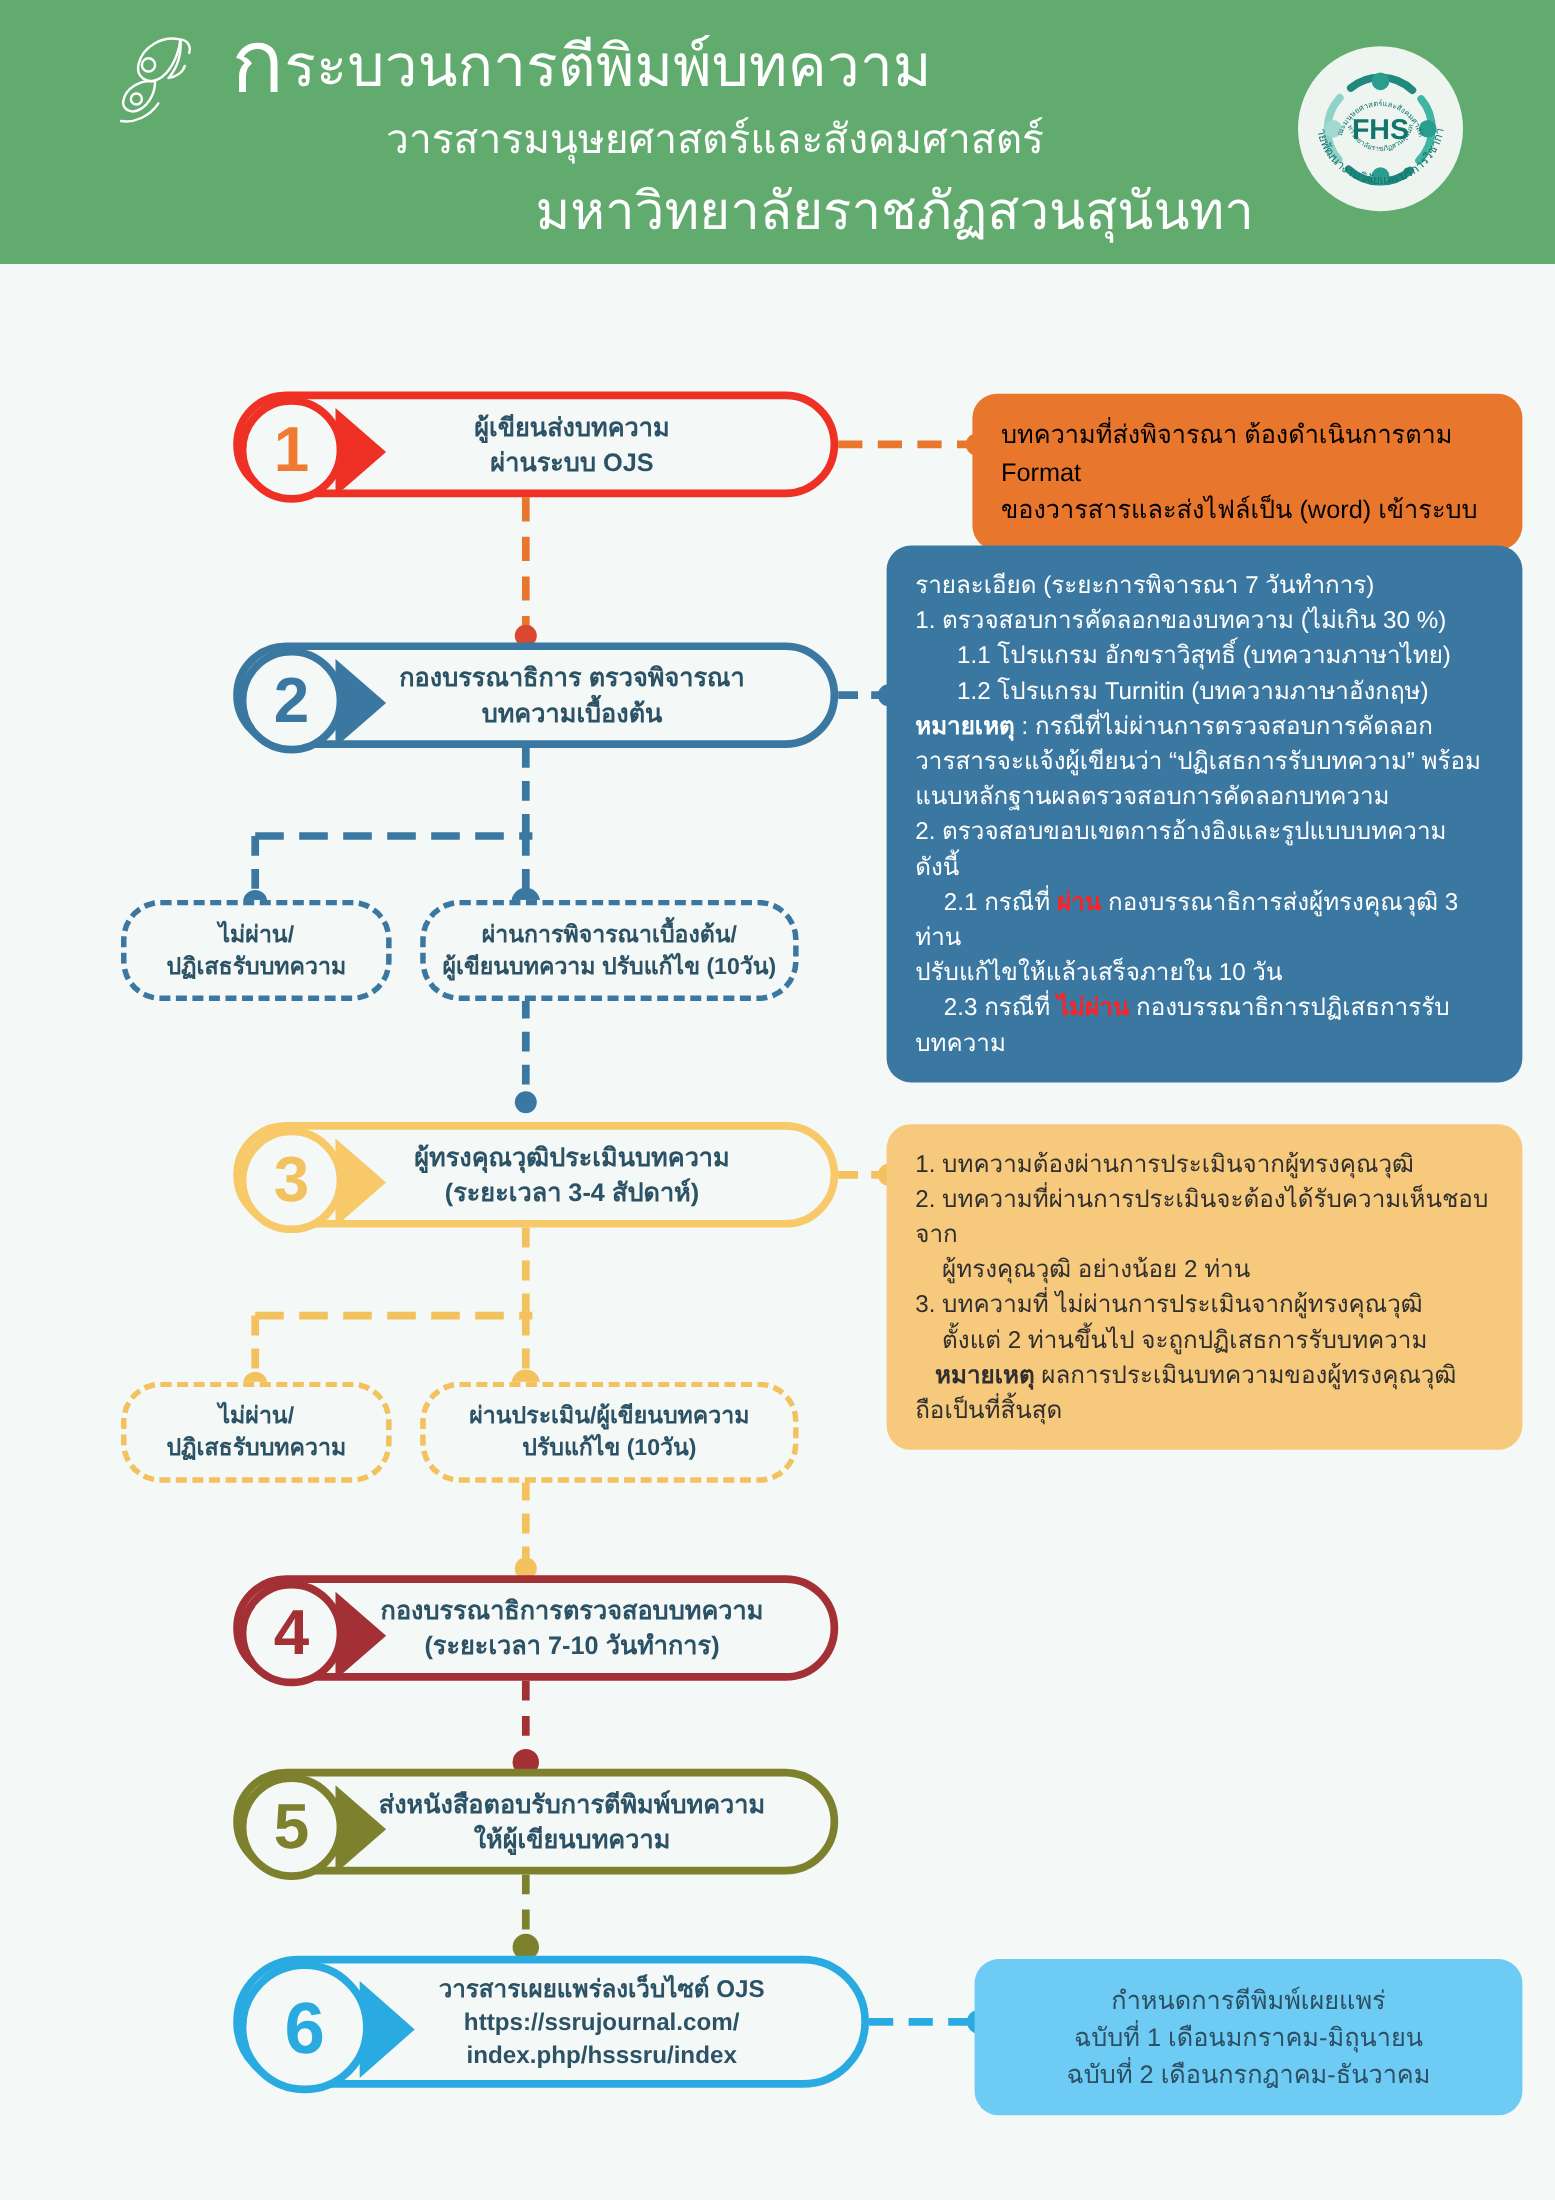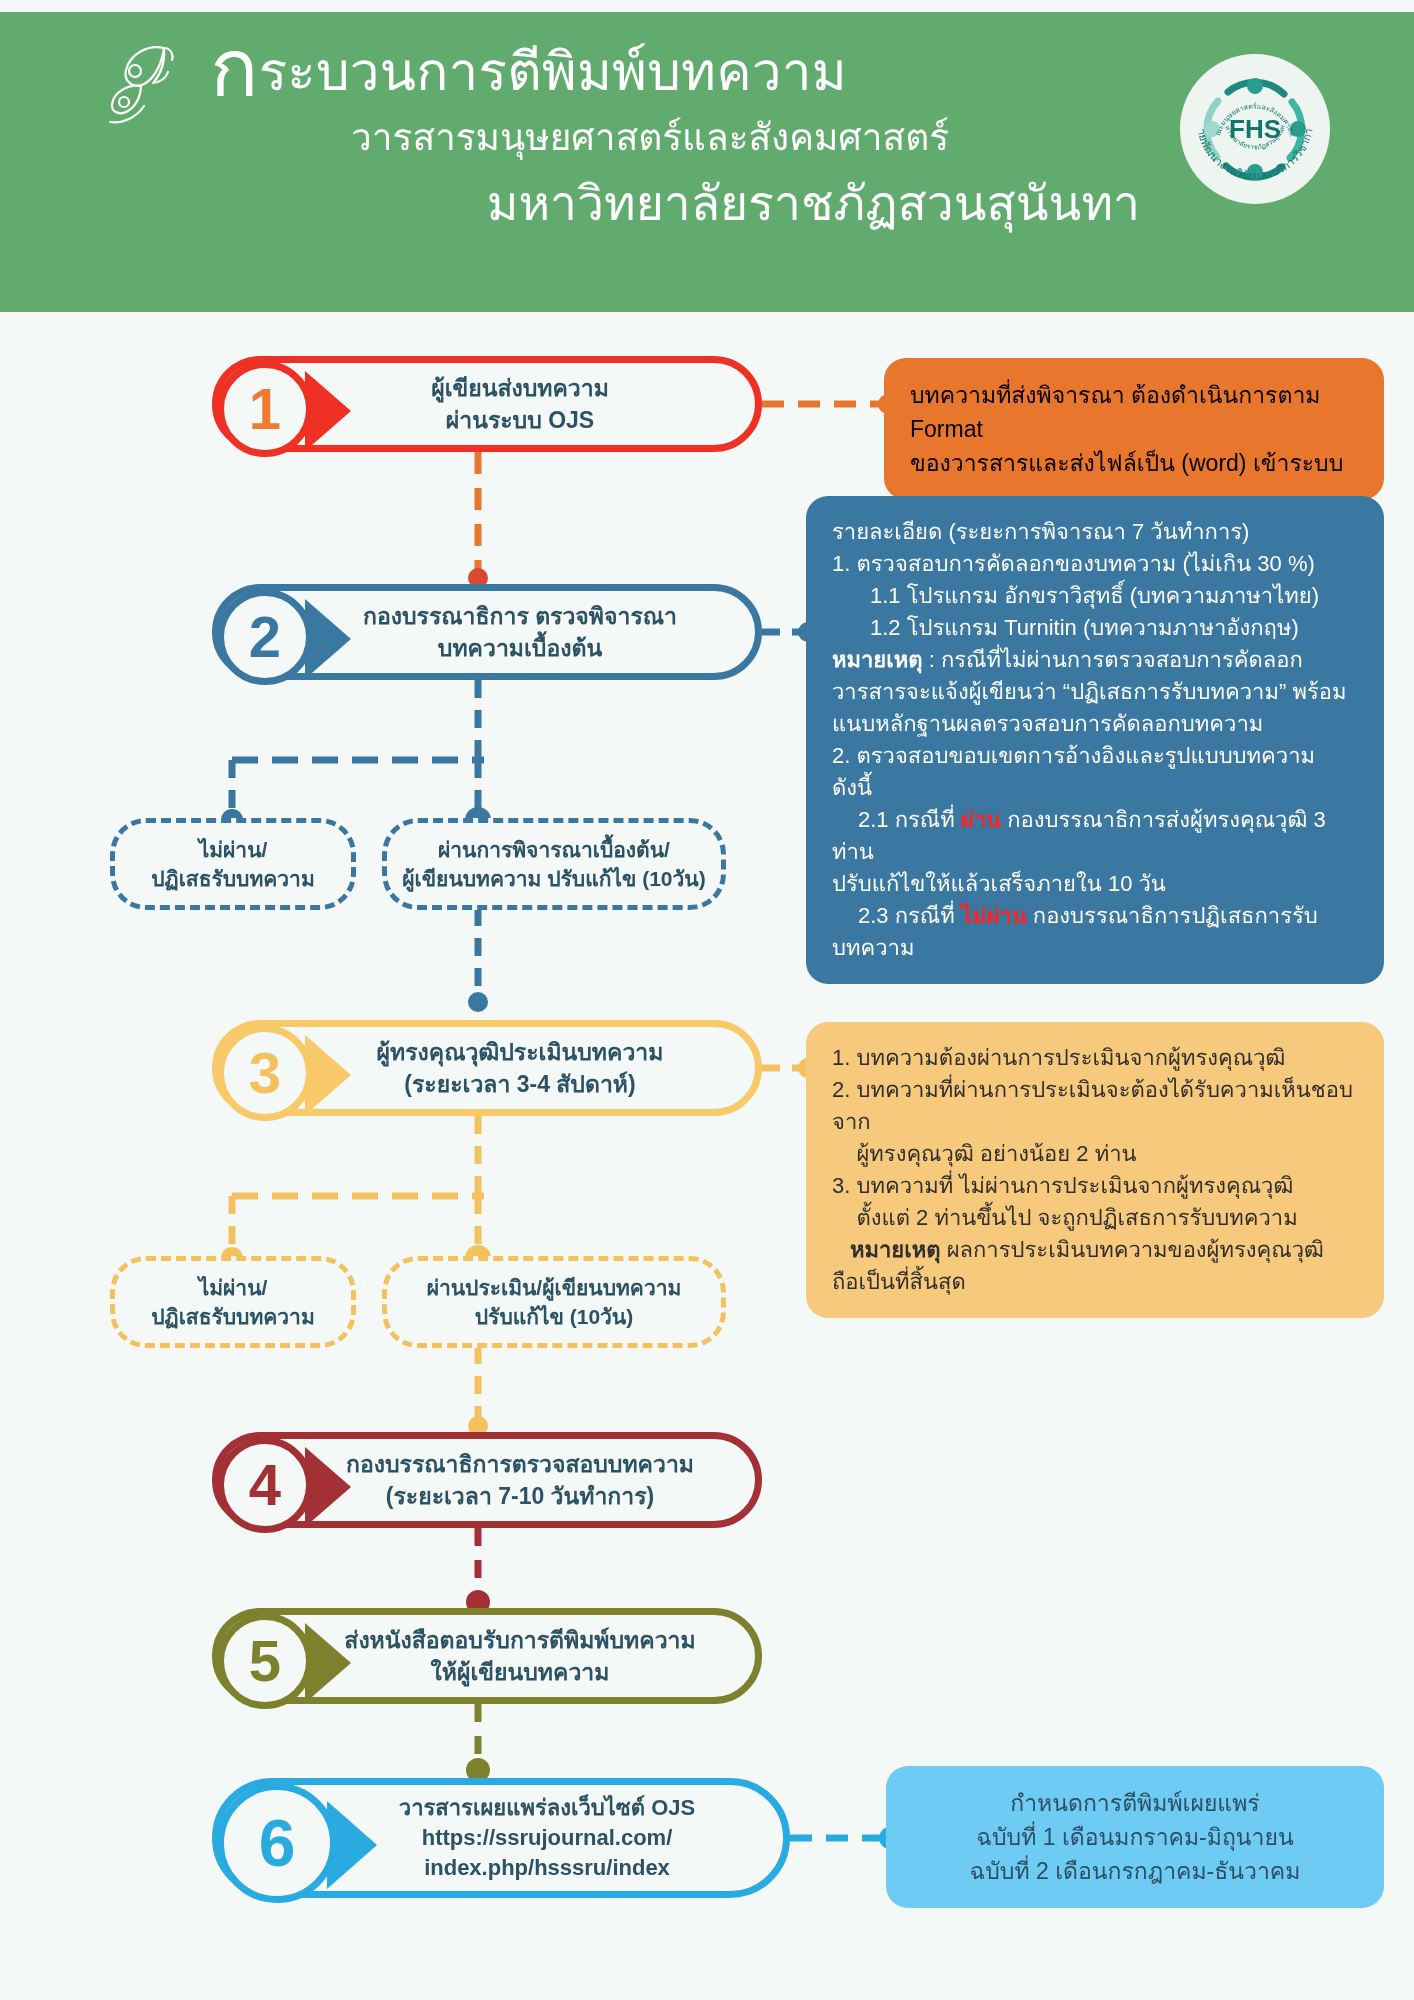--- a/index.html
+++ b/index.html
@@ -6,23 +6,22 @@
   html, body { width: 1414px; height: 2000px; }
   body {
     font-family: "Liberation Sans", "DejaVu Sans", sans-serif;
     background: #f4f8f6;
     position: relative;
     overflow: hidden;
   }
 
   
   .header {
-    position: absolute; left: 0; top: 0; width: 1414px; height: 300px;
+    position: absolute; left: 0; top: 0; width: 1414px; height: 240px;
     background: #61ab6e;
-    margin-top: 12px;
   }
   .header-titles {
     position: absolute; left: 120px; top: 24px; width: 1030px;
     text-align: left; color: #ffffff;
   }
   .title-line1 {
     font-size: 53px; line-height: 66px; font-weight: 400; letter-spacing: .2px;
     text-align: left; padding-left: 90px;
   }
   .title-line1 .drop { font-size: 80px; line-height: 66px; vertical-align: -6px; }
@@ -136,21 +135,21 @@
   .callout-blue {
     background: #3a78a1; color: #ffffff;
     font-size: 22px; line-height: 32px;
   }
   .callout-yellow {
     background: #f6c97c; color: #2f2f2f;
     font-size: 22px; line-height: 32px;
   }
   .callout-lightblue {
     background: #6dcbf4; color: #2c4f63;
-    font-size: 23px; line-height: 34px; text-align: center;
+    font-size: 23px; line-height: 34px; text-align: center; margin-top: 15px;
   }
   .callout b { font-weight: bold; }
   .hl-red { color: #ff2222; font-weight: bold; }
 </style>
 </head>
 <body>
 
 <div class="header">
 
   <svg class="butterfly" viewBox="0 0 90 85">

